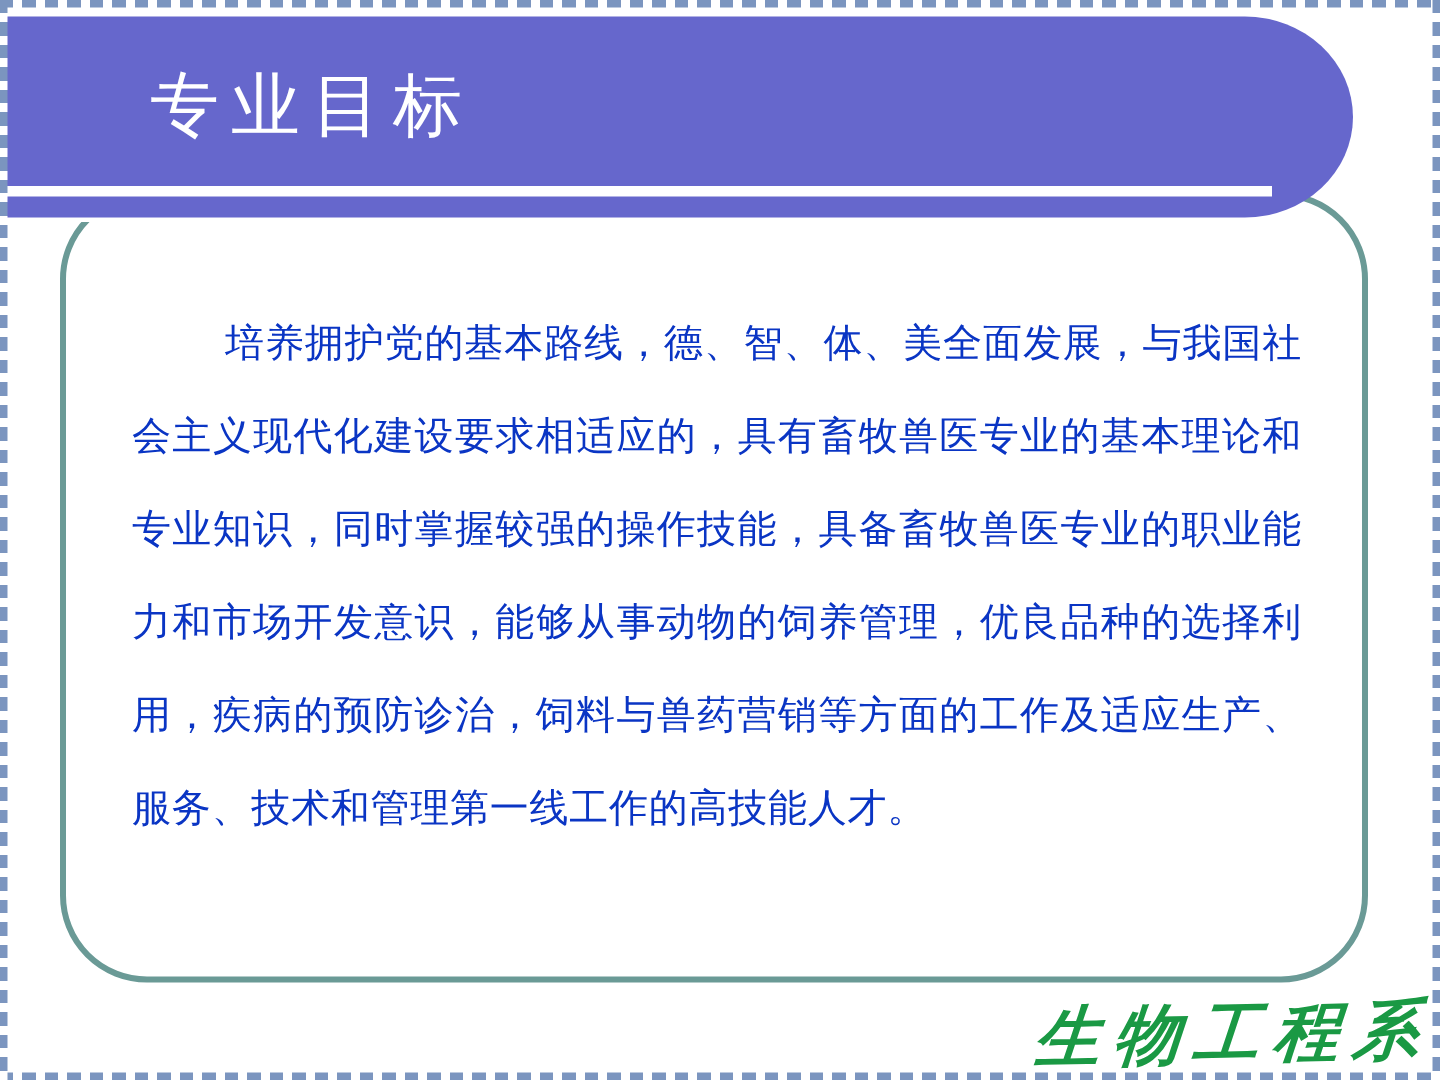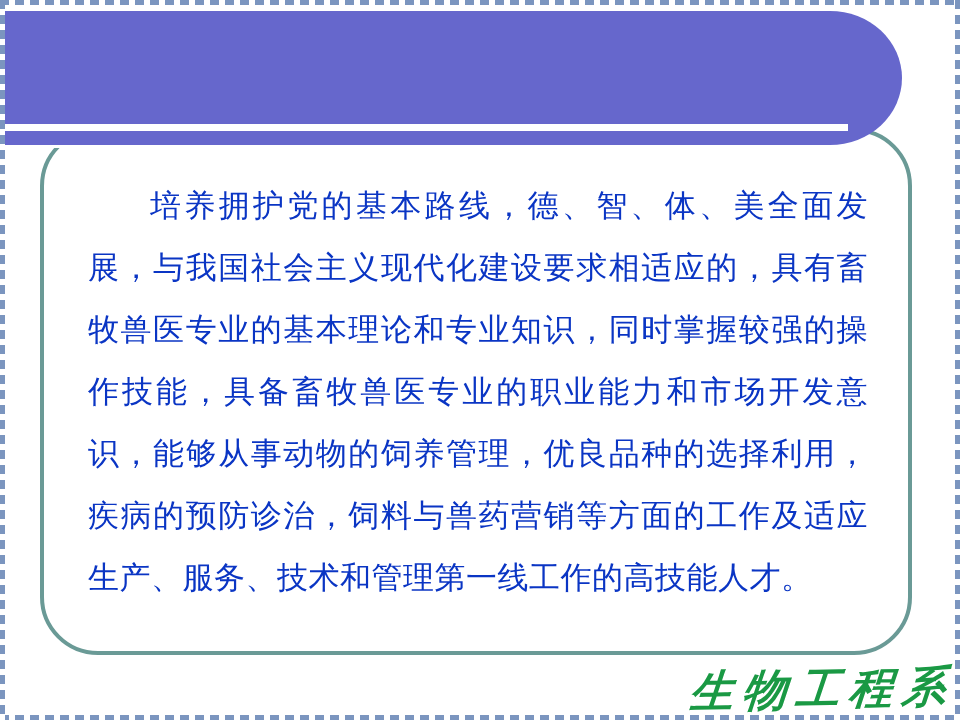--- a/index.html
+++ b/index.html
@@ -89,24 +89,24 @@
     width: 830px;
     height: 24px;
     background: #ffffff;
     z-index: 15;
   }
 
   
   .body-text {
     position: absolute;
     left: 88px;
-    top: 174px;
+    top: 198px;
     width: 780px;
     color: #0a35c4;
-    font-size: 31px;
+    font-size: 26px;
     line-height: 62px;
     letter-spacing: 0.5px;
     text-indent: 62px;
     text-align: justify;
     text-justify: inter-character;
     font-family: "DejaVu Serif", "Liberation Serif", serif;
     z-index: 25;
   }
 
   
@@ -133,18 +133,19 @@
   <div class="frame-edge frame-top"></div>
   <div class="frame-edge frame-bottom"></div>
   <div class="frame-edge frame-left"></div>
   <div class="frame-edge frame-right"></div>
 
   <div class="content-frame"></div>
   <div class="frame-mask"></div>
 
   <div class="header-banner"></div>
   <div class="header-rule"></div>
+  <div class="slide-title">专业目标</div>
 
   <div class="body-text">培养拥护党的基本路线，德、智、体、美全面发展，与我国社会主义现代化建设要求相适应的，具有畜牧兽医专业的基本理论和专业知识，同时掌握较强的操作技能，具备畜牧兽医专业的职业能力和市场开发意识，能够从事动物的饲养管理，优良品种的选择利用，疾病的预防诊治，饲料与兽药营销等方面的工作及适应生产、服务、技术和管理第一线工作的高技能人才。</div>
 
   <div class="dept-logo">生物工程系</div>
 
 </div>
 
 </body></html>

